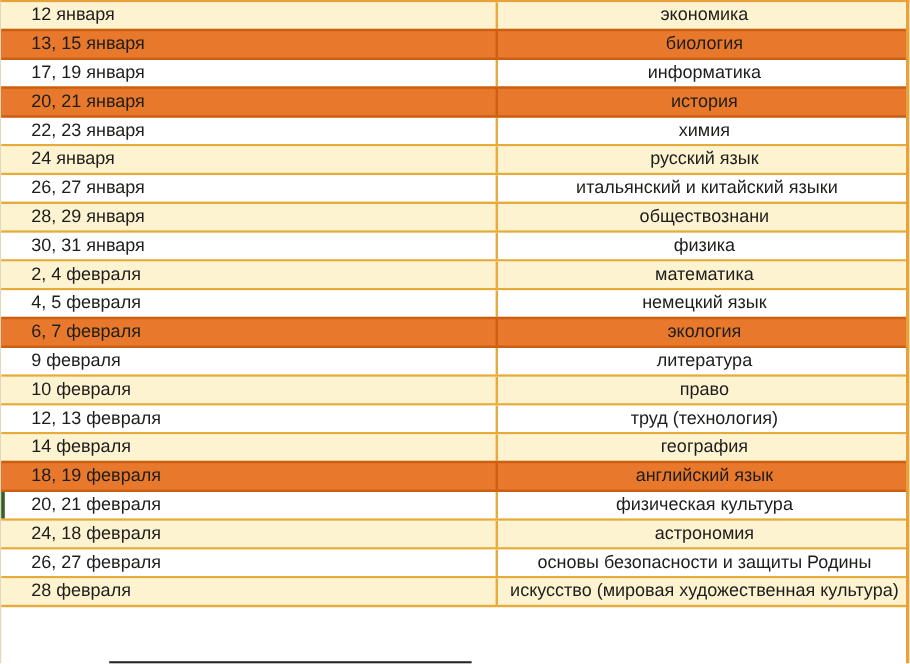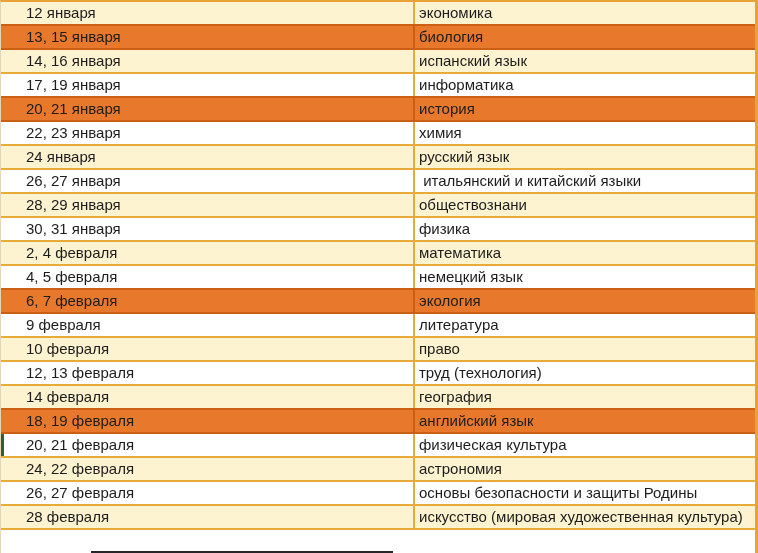--- a/index.html
+++ b/index.html
@@ -46,20 +46,21 @@
   .cell.date {
     width: 393px;
     flex: 0 0 393px;
     border-right: 2px solid var(--gridline-gold, #e7ab3a);
     padding-left: 4px;
   }
   .row.orange .cell.date { border-right-color: var(--gridline-dark-orange, #cb6015); }
   .cell.subject {
     flex: 1 1 auto;
     padding-left: 4px;
+    justify-content: center;
   }
   .txt {
     font-size: 15px;
     line-height: 22px;
     color: var(--text, #1d1d1b);
     white-space: pre;
   }
   .green-marker {
     position: absolute;
     left: 0;
@@ -94,28 +95,20 @@
 
   <div class="row orange">
     <div class="cell date">
       <span class="txt">13, 15 января</span>
     </div>
     <div class="cell subject">
       <span class="txt">биология</span>
     </div>
   </div>
 
-  <div class="row cream">
-    <div class="cell date">
-      <span class="txt">14, 16 января</span>
-    </div>
-    <div class="cell subject">
-      <span class="txt">испанский язык</span>
-    </div>
-  </div>
 
   <div class="row white">
     <div class="cell date">
       <span class="txt">17, 19 января</span>
     </div>
     <div class="cell subject">
       <span class="txt">информатика</span>
     </div>
   </div>
 
@@ -251,21 +244,21 @@
       <span class="txt">20, 21 февраля</span>
     </div>
     <div class="cell subject">
       <span class="txt">физическая культура</span>
     </div>
   <div class="green-marker"></div>
       </div>
 
   <div class="row cream">
     <div class="cell date">
-      <span class="txt">24, 22 февраля</span>
+      <span class="txt">24, 18 февраля</span>
     </div>
     <div class="cell subject">
       <span class="txt">астрономия</span>
     </div>
   </div>
 
   <div class="row white">
     <div class="cell date">
       <span class="txt">26, 27 февраля</span>
     </div>

